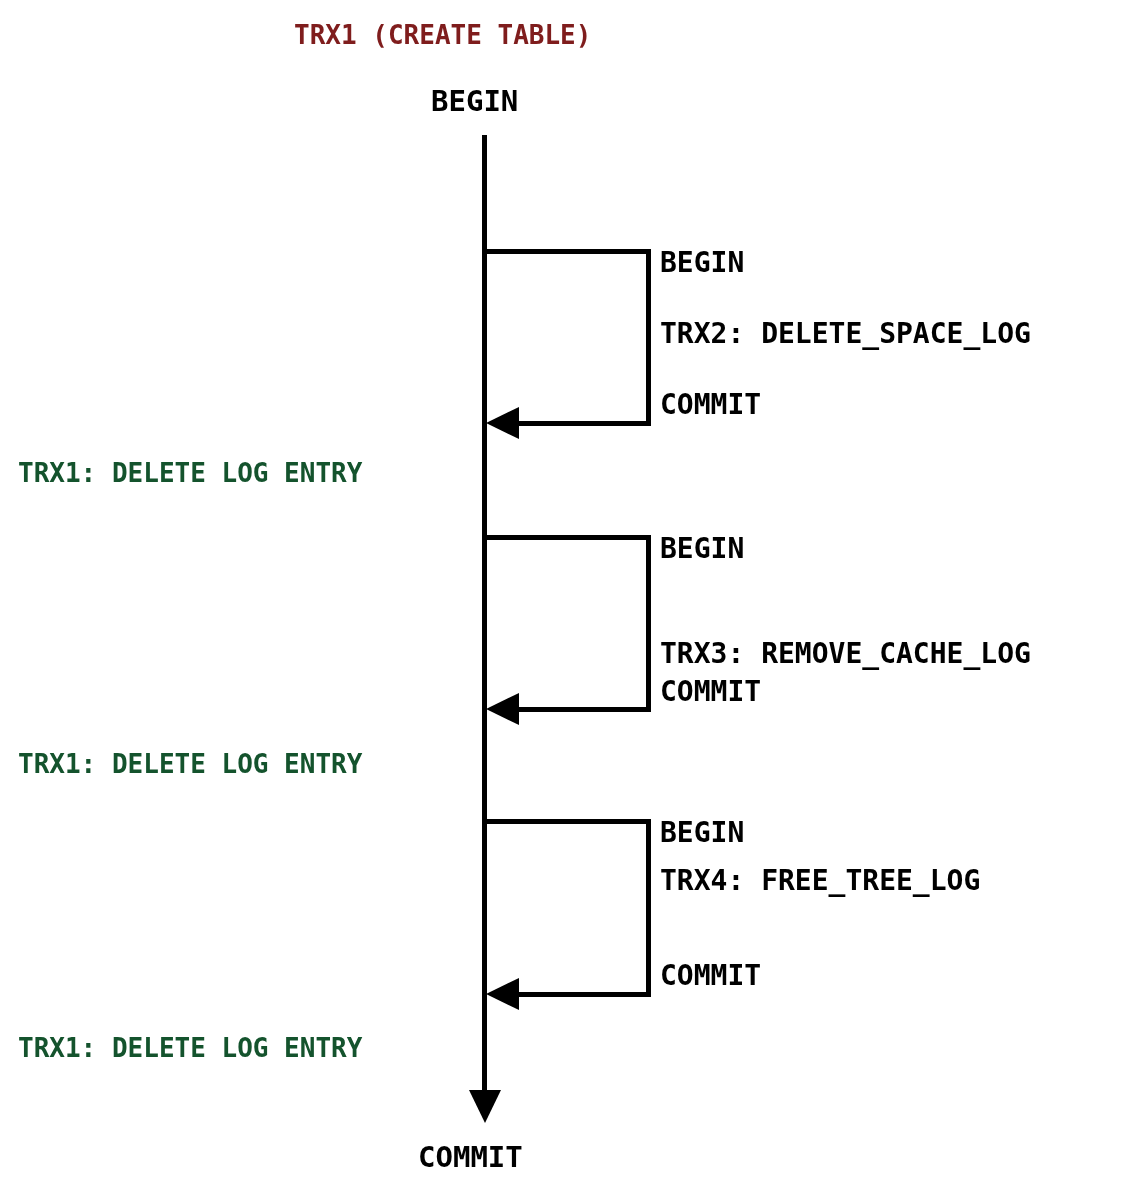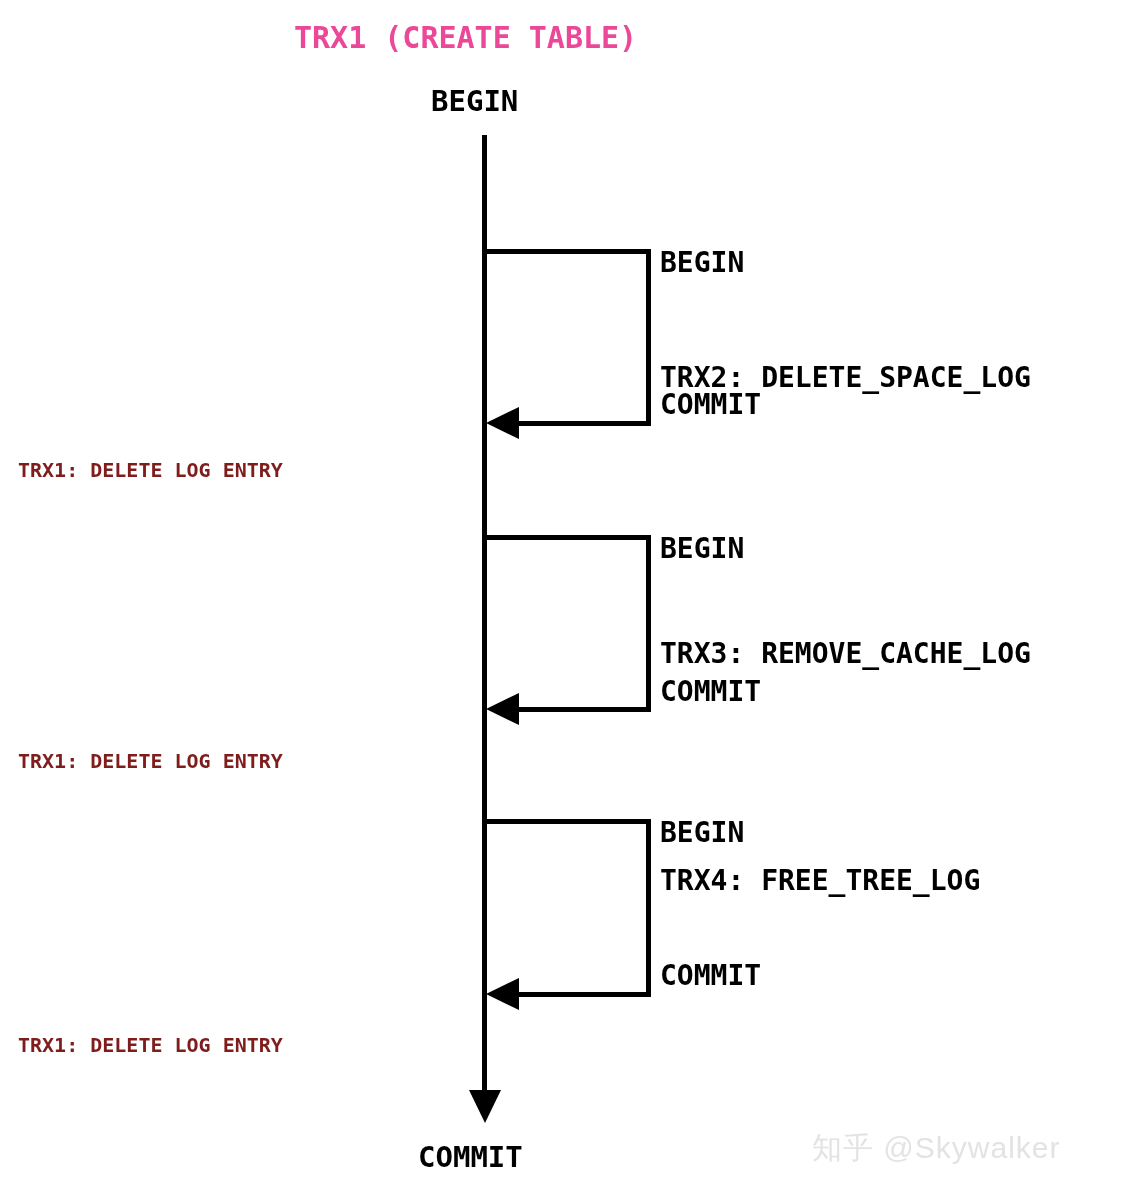--- a/index.html
+++ b/index.html
@@ -15,42 +15,42 @@
     position: relative;
     width: 1122px;
     height: 1197px;
     background: #ffffff;
     overflow: hidden;
   }
   .abs { position: absolute; }
 
   
   .title {
-    font-size: 30px;
+    font-size: 26px;
     font-weight: bold;
-    color: #ec4899;
+    color: #7f1d1d;
     letter-spacing: 0px;
     white-space: nowrap;
   }
   .trunk-label {
     font-size: 29px;
     font-weight: bold;
     color: #000000;
     white-space: nowrap;
   }
   .branch-text {
     font-size: 28px;
     font-weight: bold;
     color: #000000;
     white-space: nowrap;
   }
   .red-label {
-    font-size: 20px;
+    font-size: 26px;
     font-weight: bold;
-    color: #7f1d1d;
+    color: #14532d;
     white-space: nowrap;
   }
   .watermark {
     font-family: "Liberation Sans", sans-serif;
     font-size: 30px;
     color: #e3e3e3;
     white-space: nowrap;
     letter-spacing: 1px;
   }
 
@@ -92,21 +92,21 @@
 
     <div class="abs hline" style="left:510px; top:421px; width:141px;"></div>
 
     <div class="abs" style="left:486px; top:407px;">
       <svg class="arrow" width="34" height="33" viewBox="0 0 34 33">
         <polygon points="0,16 33,0 33,32" fill="#000000"></polygon>
       </svg>
     </div>
 
     <div class="abs branch-text" style="left:660px; top:246px;">BEGIN</div>
-    <div class="abs branch-text" style="left:660px; top:317px;margin-top:44px;">TRX2: DELETE_SPACE_LOG</div>
+    <div class="abs branch-text" style="left:660px; top:317px;">TRX2: DELETE_SPACE_LOG</div>
     <div class="abs branch-text" style="left:660px; top:388px;">COMMIT</div>
   </div>
 
   <div class="abs red-label" style="left:18px; top:458px;">TRX1: DELETE LOG ENTRY</div>
 
   <div class="abs">
     <div class="abs hline" style="left:486px; top:535px; width:165px;"></div>
     <div class="abs vline" style="left:646px; top:535px; height:177px;"></div>
     <div class="abs hline" style="left:510px; top:707px; width:141px;"></div>
     <div class="abs" style="left:486px; top:693px;">
@@ -130,15 +130,14 @@
         <polygon points="0,16 33,0 33,32" fill="#000000"></polygon>
       </svg>
     </div>
     <div class="abs branch-text" style="left:660px; top:816px;">BEGIN</div>
     <div class="abs branch-text" style="left:660px; top:864px;">TRX4: FREE_TREE_LOG</div>
     <div class="abs branch-text" style="left:660px; top:959px;">COMMIT</div>
   </div>
 
   <div class="abs red-label" style="left:18px; top:1033px;">TRX1: DELETE LOG ENTRY</div>
 
-  <div class="abs watermark" style="left:812px; top:1128px;">知乎 @Skywalker</div>
 
 </div>
 
 </body></html>

